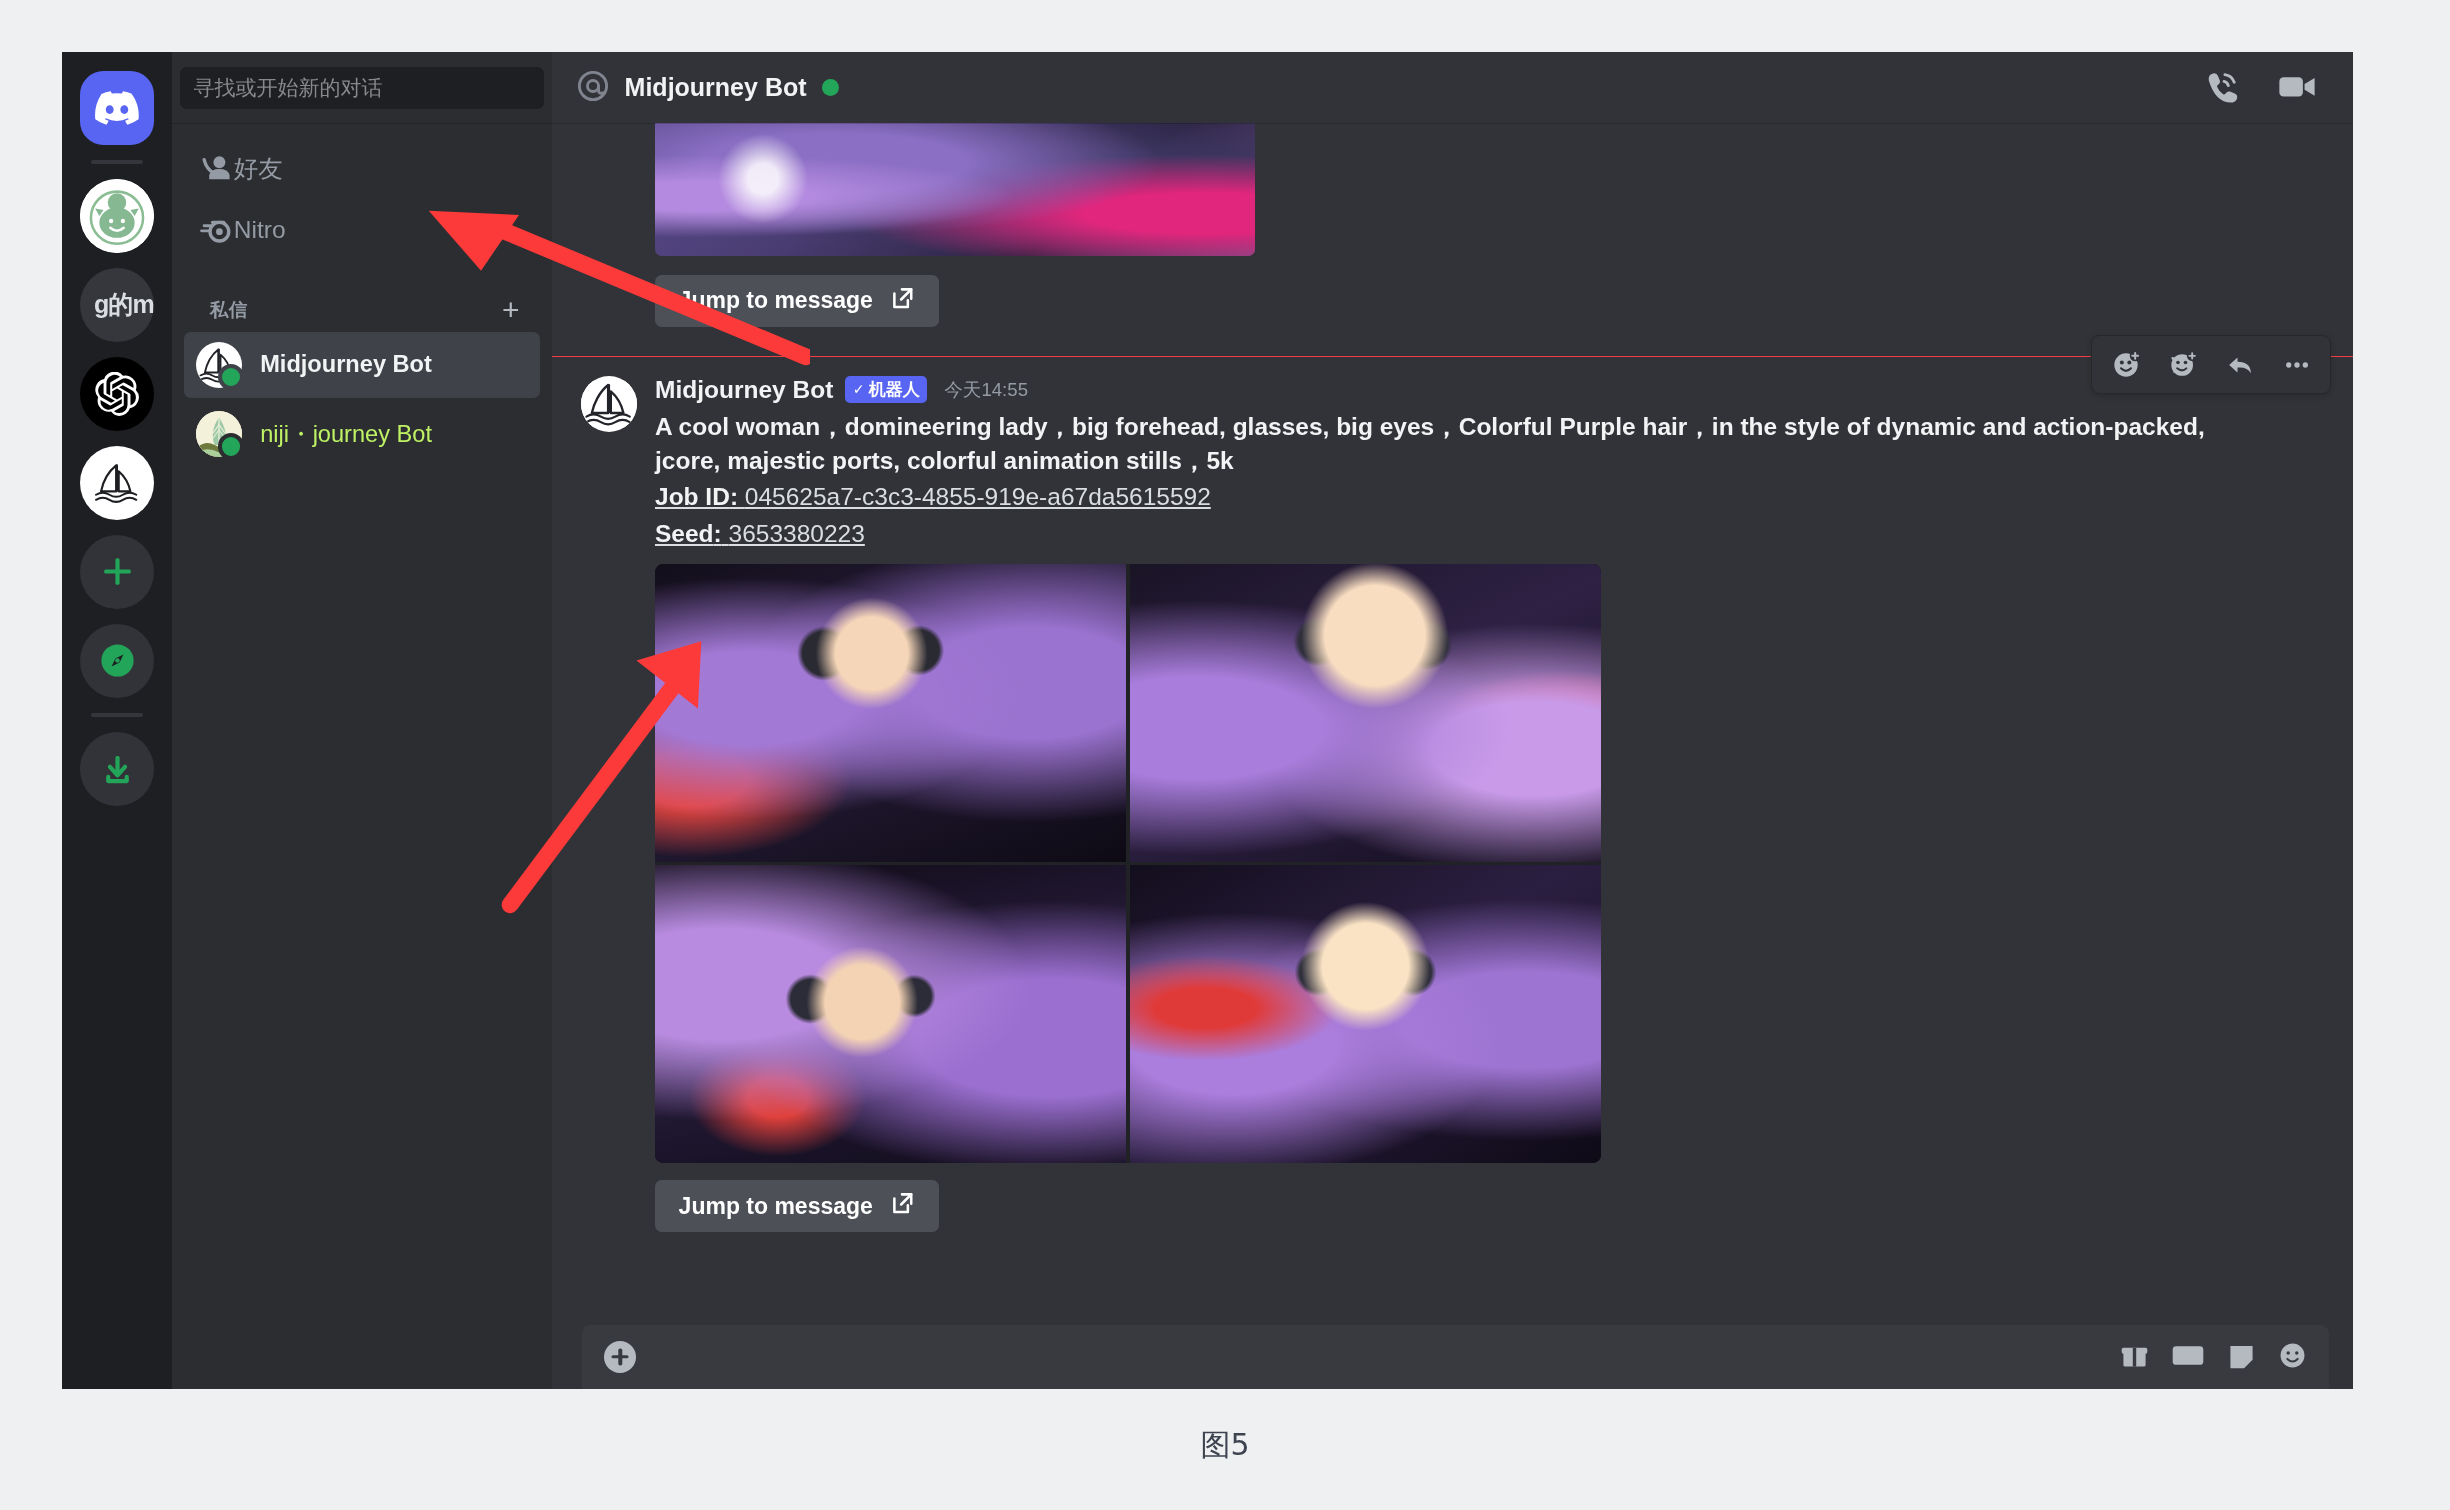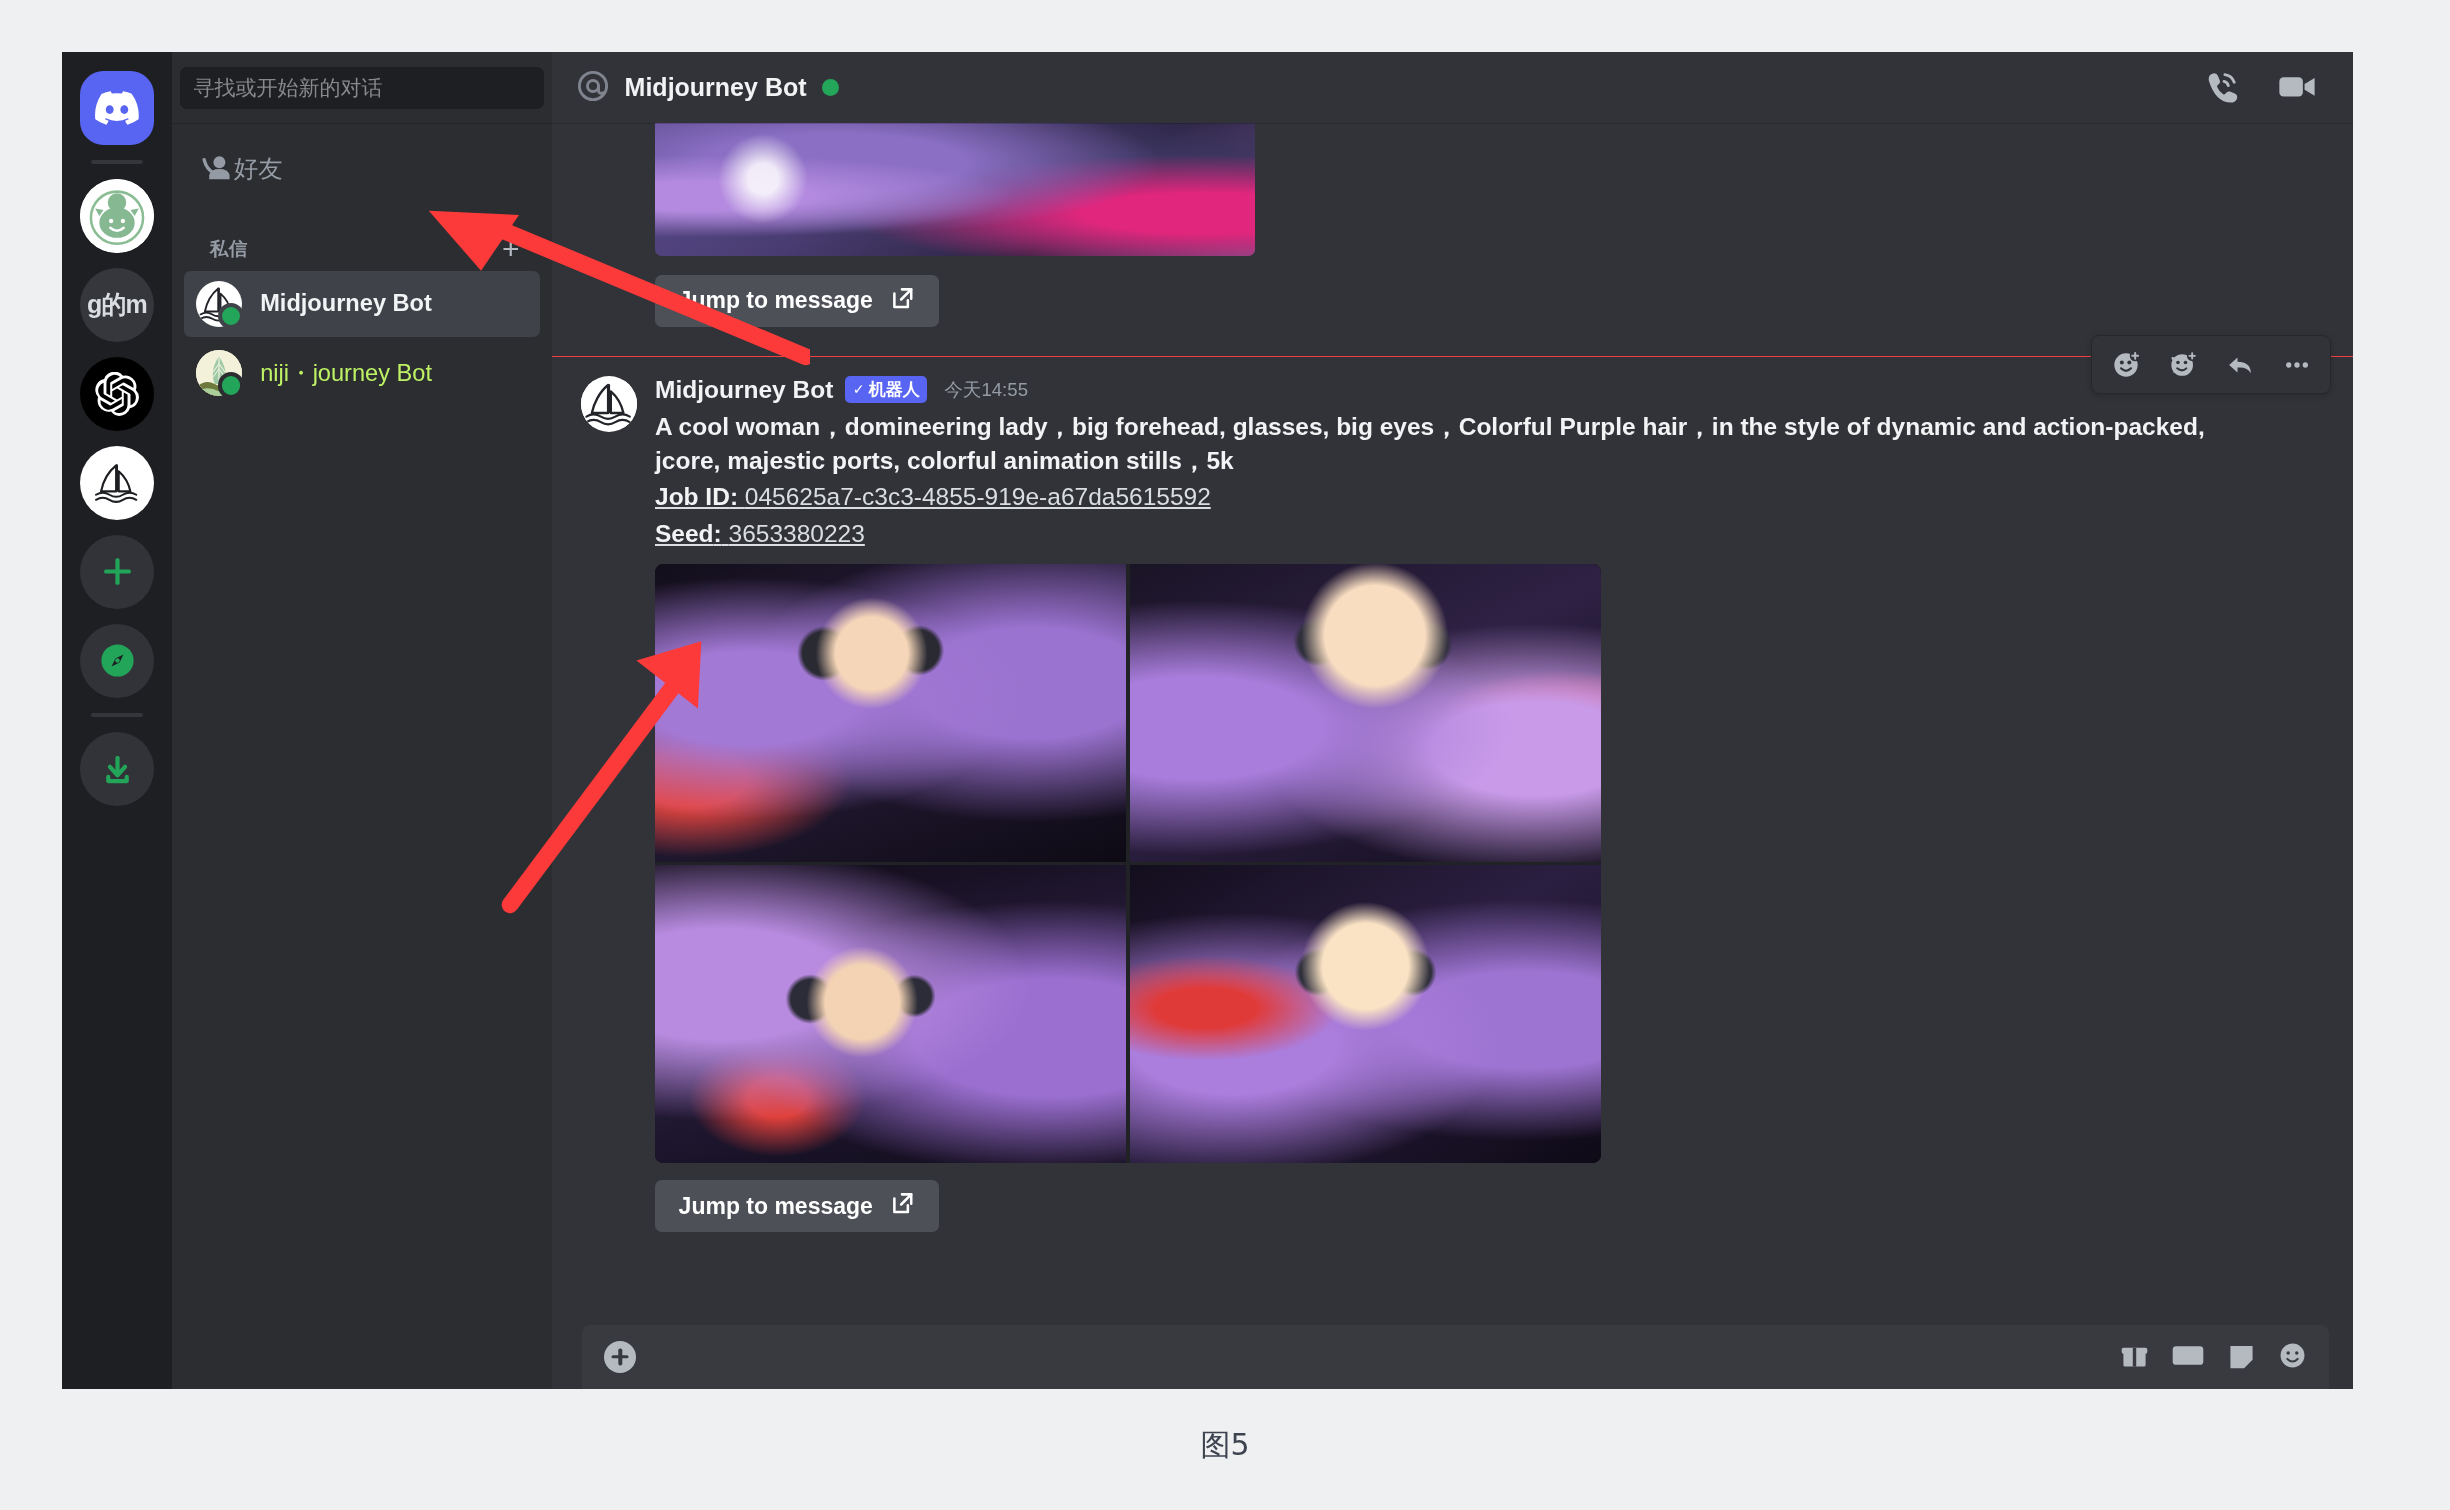--- a/index.html
+++ b/index.html
@@ -29,21 +29,21 @@
   .server-pill {
     width: 74px; height: 74px; border-radius: 23.6px;
     display: flex; align-items: center; justify-content: center;
     overflow: hidden; position: relative; flex: 0 0 auto;
   }
   .rail-divider { width: 52px; height: 4.2px; background: #35363c; border-radius: 2.5px; flex: 0 0 auto; }
   .pill-home { background: #5865f2; border-radius: 23.6px; }
   .pill-dark { background: #313338; border-radius: 50%; }
   .pill-white { background: #ffffff; border-radius: 50%; }
   .pill-black { background: #000000; border-radius: 50%; }
-  .pill-gray  { background: #35373c; border-radius: 50%; }
+  .pill-gray  { background: #35373c; border-radius: 50%; justify-content: flex-end; }
   .pill-label {
     color: #dbdee1; font-size: 25px; font-weight: 600; letter-spacing: -0.8px;
     white-space: nowrap;
   }
 
   
   #dm-sidebar {
     width: 380px; flex: 0 0 380px; background: #2b2d31;
     display: flex; flex-direction: column;
   }
@@ -339,20 +339,32 @@
           <span class="dm-nav-icon">
             <svg width="34" height="34" viewBox="0 0 40 40">
               <circle cx="24" cy="12" r="7" fill="#949ba4"></circle>
               <path d="M12 27 q2 -7 12 -7 q10 0 12 7 l0 5 l-24 0 z" fill="#949ba4"></path>
               <path d="M6 9 q3 12 12 16" fill="none" stroke="#949ba4" stroke-width="4" stroke-linecap="round"></path>
             </svg>
           </span>
           <span class="dm-nav-label">好友</span>
         </div>
 
+        <div class="dm-nav-item">
+          <span class="dm-nav-icon">
+            <svg width="34" height="34" viewBox="0 0 40 40">
+              <circle cx="24" cy="22" r="11" fill="none" stroke="#949ba4" stroke-width="4"></circle>
+              <circle cx="24" cy="22" r="4" fill="#949ba4"></circle>
+              <path d="M16 11 L29 11" stroke="#949ba4" stroke-width="4" stroke-linecap="round"></path>
+              <path d="M6 15 L16 15" stroke="#949ba4" stroke-width="3.4" stroke-linecap="round"></path>
+              <path d="M3 21 L13 21" stroke="#949ba4" stroke-width="3.4" stroke-linecap="round"></path>
+            </svg>
+          </span>
+          <span class="dm-nav-label">Nitro</span>
+        </div>
       </div>
 
       <div id="dm-section-head">
         <span id="dm-section-title">私信</span>
         <span id="dm-add-btn">+</span>
       </div>
 
       <div id="dm-list">
 
         <div class="dm-row active">

